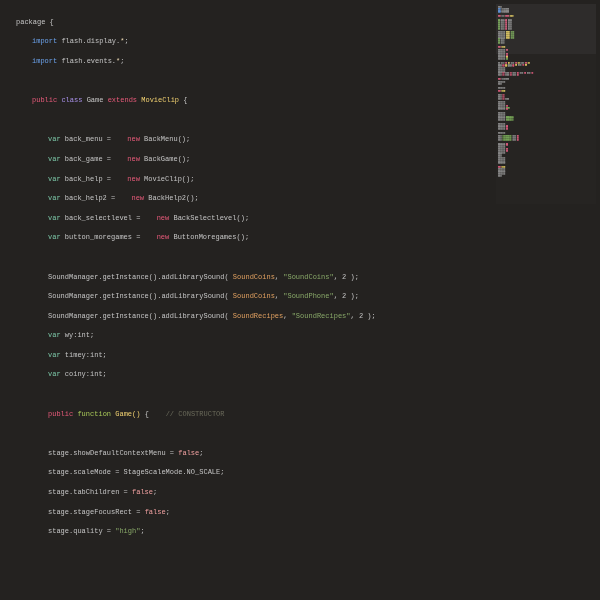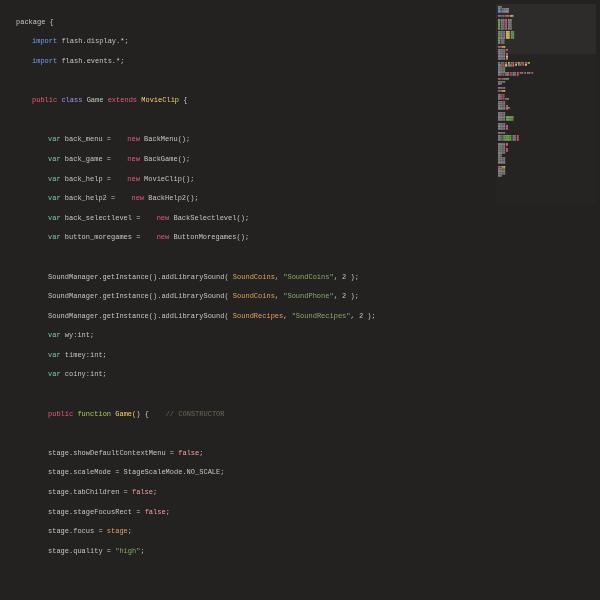--- a/index.html
+++ b/index.html
@@ -89,21 +89,20 @@
 <span class="line indent2"><span class="kw-var">var</span><span class="text"> </span><span class="text">wy:int;</span></span>
 <span class="line indent2"><span class="kw-var">var</span><span class="text"> </span><span class="text">timey:int;</span></span>
 <span class="line indent2"><span class="kw-var">var</span><span class="text"> </span><span class="text">coiny:int;</span></span>
 <span class="line">&nbsp;</span>
 <span class="line indent2"><span class="kw-public">public</span><span class="text"> </span><span class="kw-function">function</span><span class="text"> </span><span class="funcname">Game()</span><span class="text"> {    </span><span class="comment">// CONSTRUCTOR</span></span>
 <span class="line">&nbsp;</span>
 <span class="line indent2"><span class="text">stage.showDefaultContextMenu = </span><span class="bool">false</span><span class="punct">;</span></span>
 <span class="line indent2"><span class="text">stage.scaleMode = StageScaleMode.NO_SCALE;</span></span>
 <span class="line indent2"><span class="text">stage.tabChildren = </span><span class="bool">false</span><span class="punct">;</span></span>
 <span class="line indent2"><span class="text">stage.stageFocusRect = </span><span class="bool">false</span><span class="punct">;</span></span>
-<span class="line indent2"><span class="text">stage.focus = </span><span class="string2">stage</span><span class="punct">;</span></span>
 <span class="line indent2"><span class="text">stage.quality = </span><span class="string">"high"</span><span class="punct">;</span></span>
 
 
 
 
 
 
 
 
 

